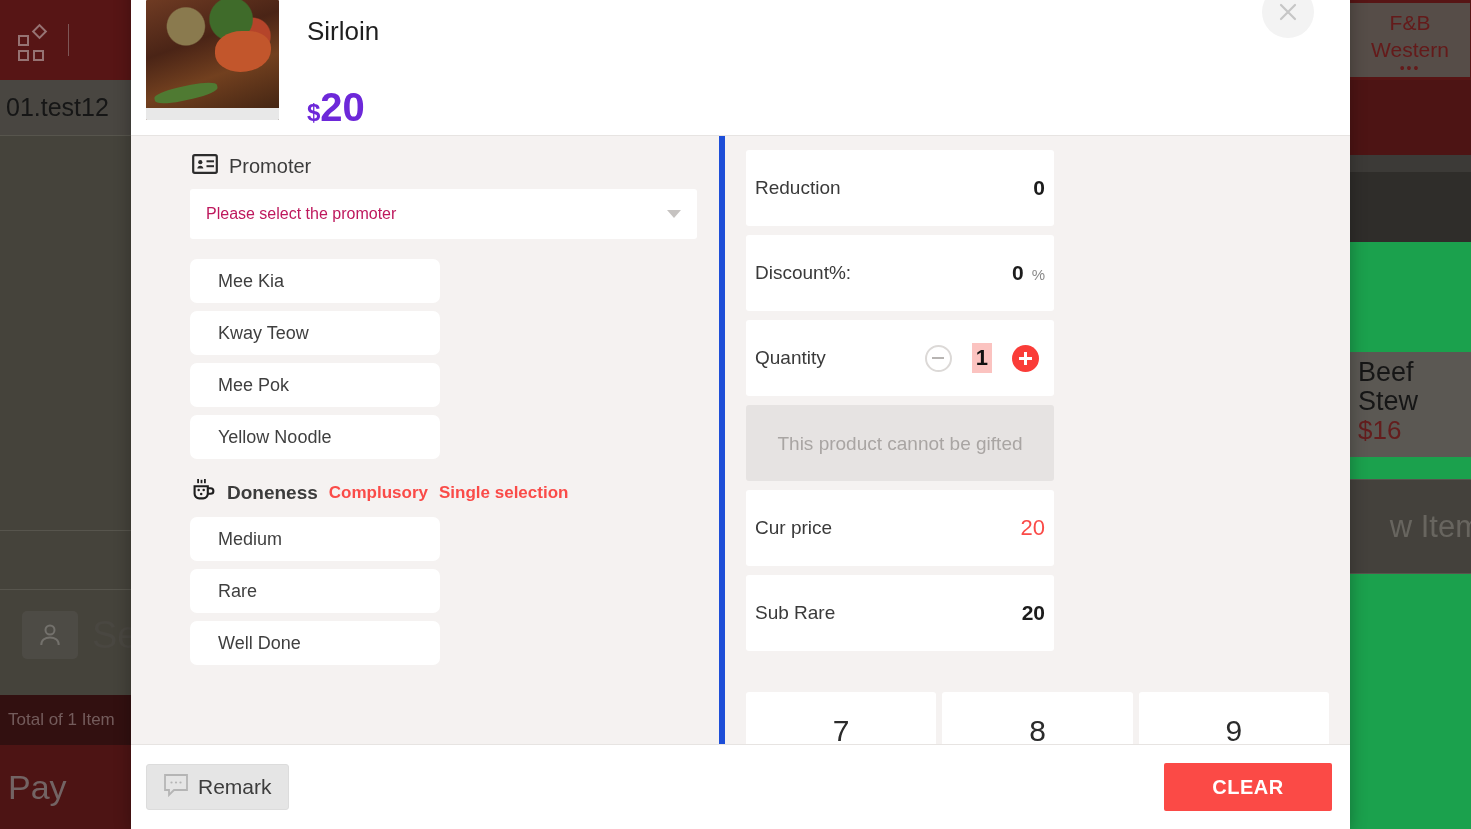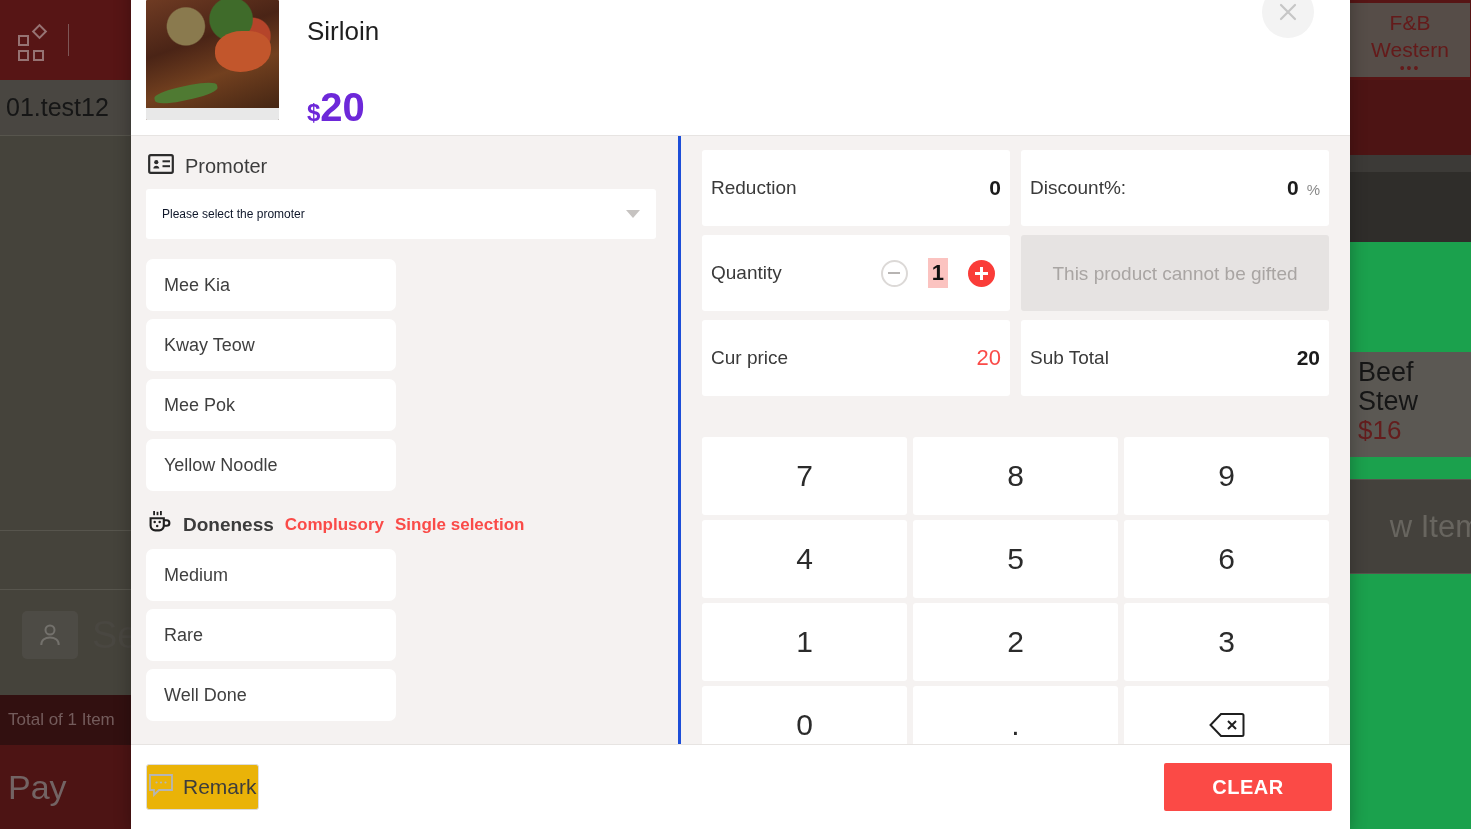--- a/index.html
+++ b/index.html
@@ -139,45 +139,45 @@
     position: absolute; right: 36px; top: 38px;
     width: 52px; height: 52px; border-radius: 50%;
     background: #f3f3f3; display: flex; align-items: center; justify-content: center;
     cursor: pointer;
   }
   .m-close svg { width: 24px; height: 24px; }
 
   
   .m-body { flex: 1 1 auto; display: flex; background: #f5f2f1; min-height: 0; }
   .m-left {
-    width: 550px; flex: 0 0 550px; border-right: 3px solid #1d4ed8;
-    padding: 18px 22px 0 15px; overflow: hidden;
+    width: 550px; flex: 0 0 550px; border-right: 6px solid #1d4ed8;
+    padding: 18px 22px 0 15px; overflow: hidden; margin-left: 44px;
   }
   .m-right { flex: 1 1 auto; padding: 14px 21px 0 21px; display: flex; flex-direction: column; }
 
   
   .sec-head { display: flex; align-items: center; gap: 11px; margin: 0 0 11px 2px; }
   .sec-head .lbl { font-size: 19px; color: #3c3c3c; font-weight: bold; }
   .sec-head .lbl.plain { font-weight: 400; font-size: 20px; }
   .sec-head .tag { font-size: 17px; color: #fa4b48; font-weight: bold; }
   .icon-id, .icon-cup { flex: 0 0 auto; }
 
   .select-box {
     height: 50px; background: #fff; border-radius: 3px; display: flex;
     align-items: center; justify-content: space-between;
     padding: 0 16px; margin-bottom: 20px; cursor: pointer;
   }
-  .select-box .ph { color: #0f172a; font-size: 12px; }
+  .select-box .ph { color: #be185d; font-size: 16px; }
   .caret { width: 0; height: 0; border-left: 7px solid transparent;
            border-right: 7px solid transparent; border-top: 8px solid #c6c3c1; }
 
   .opt-grid { display: flex; flex-wrap: wrap; gap: 8px 14px; margin-bottom: 20px; }
   .opt {
-    width: 250px; height: 52px; background: #fff; border-radius: 7px;
-    display: flex; align-items: center; padding-left: 18px;
+    width: 250px; height: 44px; background: #fff; border-radius: 7px;
+    display: flex; align-items: center; padding-left: 28px;
     font-size: 18px; color: #3f3f3f; cursor: pointer;
   }
 
   
   .fld-grid { display: flex; flex-wrap: wrap; gap: 9px 11px; }
   .fld {
     width: 308px; height: 76px; background: #fff; border-radius: 3px;
     display: flex; align-items: center; justify-content: space-between;
     padding: 0 9px; font-size: 19px; color: #3a3a3a;
   }
@@ -219,22 +219,22 @@
   }
   .key svg { width: 36px; height: 26px; }
 
   
   .m-footer {
     flex: 0 0 85px; height: 85px; background: #fff; border-top: 1px solid #e7e4e2;
     display: flex; align-items: center; justify-content: space-between;
     padding: 0 18px 0 15px;
   }
   .remark-btn {
-    height: 46px; border: 1px solid #dcdcdc; border-radius: 3px; background: #eab308;
-    display: flex; align-items: center; gap: 9px; padding: 0 1px;
+    height: 46px; border: 1px solid #dcdcdc; border-radius: 3px; background: #e5e5e5;
+    display: flex; align-items: center; gap: 9px; padding: 0 16px;
     font-size: 21px; color: #3d3d3d; cursor: pointer;
   }
   .chosen-btn {
     width: 168px; height: 48px; background: #fb4a46; color: #fff;
     font-size: 20px; font-weight: bold; letter-spacing: 0.5px;
     display: flex; align-items: center; justify-content: center;
     border: none; border-radius: 2px; cursor: pointer;
     font-family: "Liberation Sans", sans-serif;
   }
 </style>
@@ -390,21 +390,21 @@
             <span class="qty-plus"></span>
           </span>
         </div>
         <div class="fld disabled">This product cannot be gifted</div>
 
         <div class="fld">
           <span>Cur price</span>
           <span class="val red">20</span>
         </div>
         <div class="fld">
-          <span>Sub Total</span>
+          <span>Sub Rare</span>
           <span class="val">20</span>
         </div>
       </div>
 
       <div class="kp-sep"></div>
 
       <div class="keypad">
         <div class="key">7</div>
         <div class="key">8</div>
         <div class="key">9</div>

